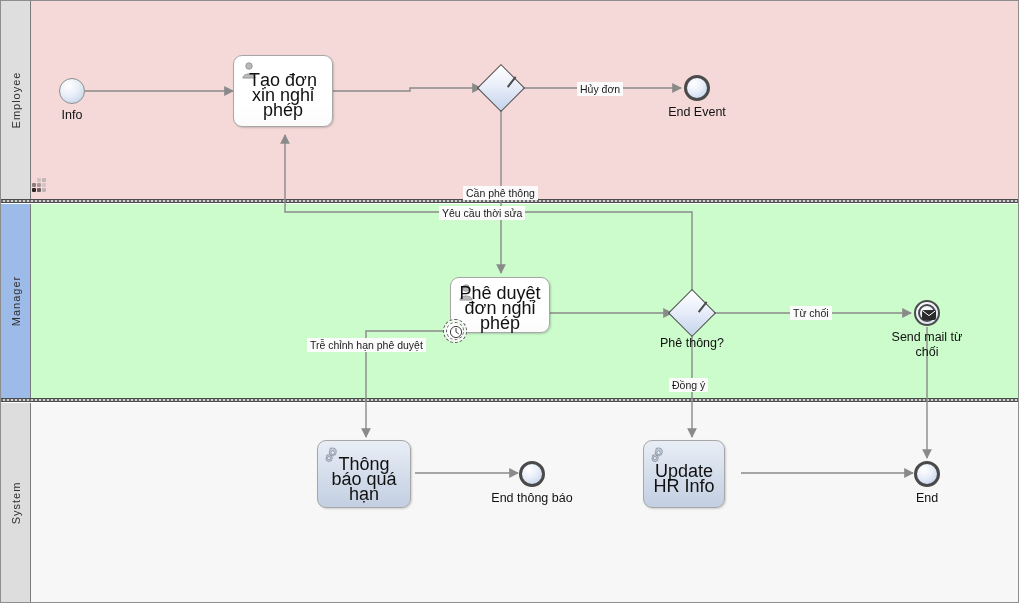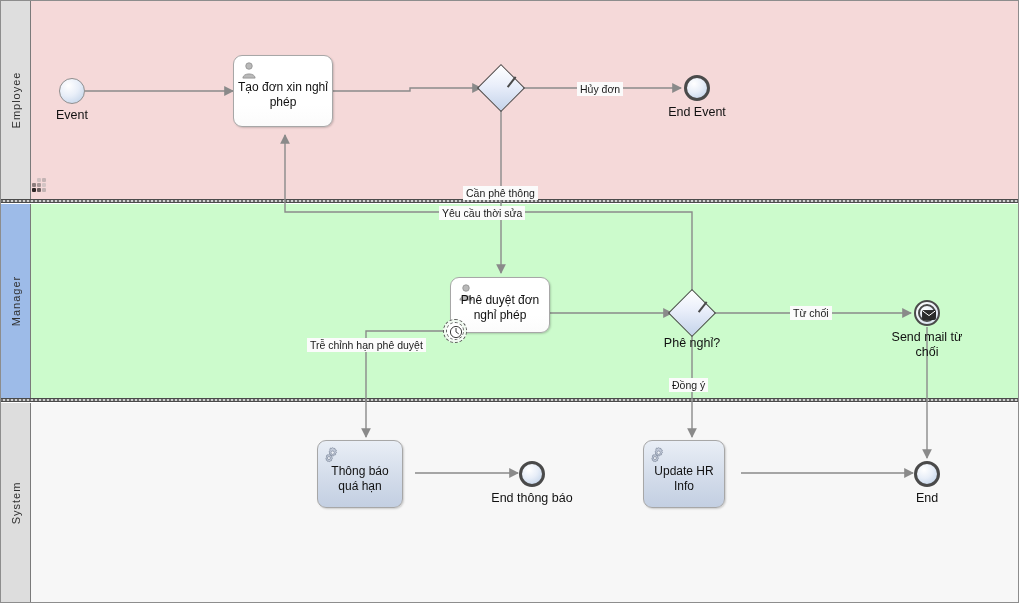--- a/index.html
+++ b/index.html
@@ -96,21 +96,21 @@
   }
   .task.service-task {
     background: linear-gradient(to bottom, #e9eef6 0%, #d3dcea 55%, #c3cfe2 100%);
   }
   .task-label {
     position: absolute;
     left: 4px; right: 4px;
     top: 50%;
     transform: translateY(-50%);
     text-align: center;
-    font-size: 12px;
+    font-size: 18px;
     color: #111;
     line-height: 15px;
   }
   .task-icon { position: absolute; left: 6px; top: 5px; width: 18px; height: 18px; }
 
   
   .event {
     position: absolute;
     border-radius: 50%;
     box-sizing: border-box;
@@ -254,21 +254,21 @@
       <path d="M 415 473 L 518 473"></path>
 
       <path d="M 741 473 L 913 473"></path>
 
       <path d="M 927 327 L 927 458"></path>
     </g>
   </svg>
 
   <div class="node" style="left:59px;top:78px">
     <div class="event event-start"></div>
-    <div class="node-label" style="left:-24px;top:30px;width:74px">Event</div>
+    <div class="node-label" style="left:-24px;top:30px;width:74px">Info</div>
   </div>
 
   <div class="task user-task" style="left:233px;top:55px;width:100px;height:72px">
     <svg class="task-icon" viewBox="0 0 20 20">
       <circle cx="10" cy="5.6" r="3.6" fill="#b9b9b9" stroke="#8e8e8e" stroke-width="0.9"></circle>
       <path d="M3.2 19 C3.2 12.8 16.8 12.8 16.8 19 Z" fill="#b9b9b9" stroke="#8e8e8e" stroke-width="0.9"></path>
     </svg>
     <div class="task-label" style="top:55%">Tạo đơn xin nghỉ phép</div>
   </div>
 
@@ -300,39 +300,39 @@
         <circle cx="7" cy="7" r="5.6" fill="none" stroke="#3f3f3f" stroke-width="1"></circle>
         <path d="M7 3.4 L7 7 L9.4 8.6" fill="none" stroke="#3f3f3f" stroke-width="1" stroke-linecap="round"></path>
       </svg>
     </div>
   </div>
 
   <div class="gw-wrap" style="left:668px;top:289px">
     <div class="gateway" style="left:7px;top:7px"></div>
     <div class="gw-mark" style="left:28px;top:17px"></div>
   </div>
-  <div class="node-label" style="left:640px;top:336px;width:104px">Phê nghỉ?</div>
+  <div class="node-label" style="left:640px;top:336px;width:104px">Phê thông?</div>
 
   <div class="node" style="left:914px;top:300px">
     <div class="event event-end-message">
       <div class="inner"></div>
       <svg style="position:absolute;left:6px;top:8px;width:14px;height:10px" viewBox="0 0 14 10">
         <rect x="0.5" y="0.5" width="13" height="9" rx="1" fill="#2b2b2b" stroke="#1a1a1a" stroke-width="0.8"></rect>
         <path d="M0.8 1 L7 5.6 L13.2 1" fill="none" stroke="#ffffff" stroke-width="1"></path>
       </svg>
     </div>
     <div class="node-label wrap" style="left:-35px;top:30px;width:96px">Send mail từ chối</div>
   </div>
 
   <div class="edge-label" style="left:439px;top:206px">Yêu cầu thời sửa</div>
   <div class="edge-label" style="left:307px;top:338px">Trễ chỉnh hạn phê duyệt</div>
   <div class="edge-label" style="left:790px;top:306px">Từ chối</div>
   <div class="edge-label" style="left:669px;top:378px">Đồng ý</div>
 
-  <div class="task service-task" style="left:317px;top:440px;width:86px;height:68px">
+  <div class="task service-task" style="left:317px;top:440px;width:94px;height:68px">
     <svg class="task-icon" viewBox="0 0 20 20">
       <g fill="#c3cbda" stroke="#7f8a9c" stroke-width="0.8">
         <path d="M7.2 2.2 l1.6 .5 .9-1 1.1 1.2 1.3-.3 .3 1.5 1.4 .6-.6 1.4 .8 1.2-1.2 .9 .1 1.5-1.5 .1-.8 1.3-1.3-.7-1.4 .5-.5-1.4-1.4-.5 .4-1.4-.9-1.2 1.2-1 -.2-1.5z"></path>
         <circle cx="9.6" cy="7.4" r="1.9" fill="#eef1f7"></circle>
         <path d="M3.4 9.8 l1.4 .4 .8-.9 1 1.1 1.1-.3 .3 1.3 1.2 .5-.5 1.3 .7 1-1.1 .8 .1 1.3-1.3 .1-.7 1.1-1.1-.6-1.2 .4-.5-1.2-1.2-.4 .3-1.3-.8-1 1-.9 -.2-1.3z"></path>
         <circle cx="5.5" cy="13.4" r="1.7" fill="#eef1f7"></circle>
       </g>
     </svg>
     <div class="task-label" style="top:57%">Thông báo quá hạn</div>
   </div>

